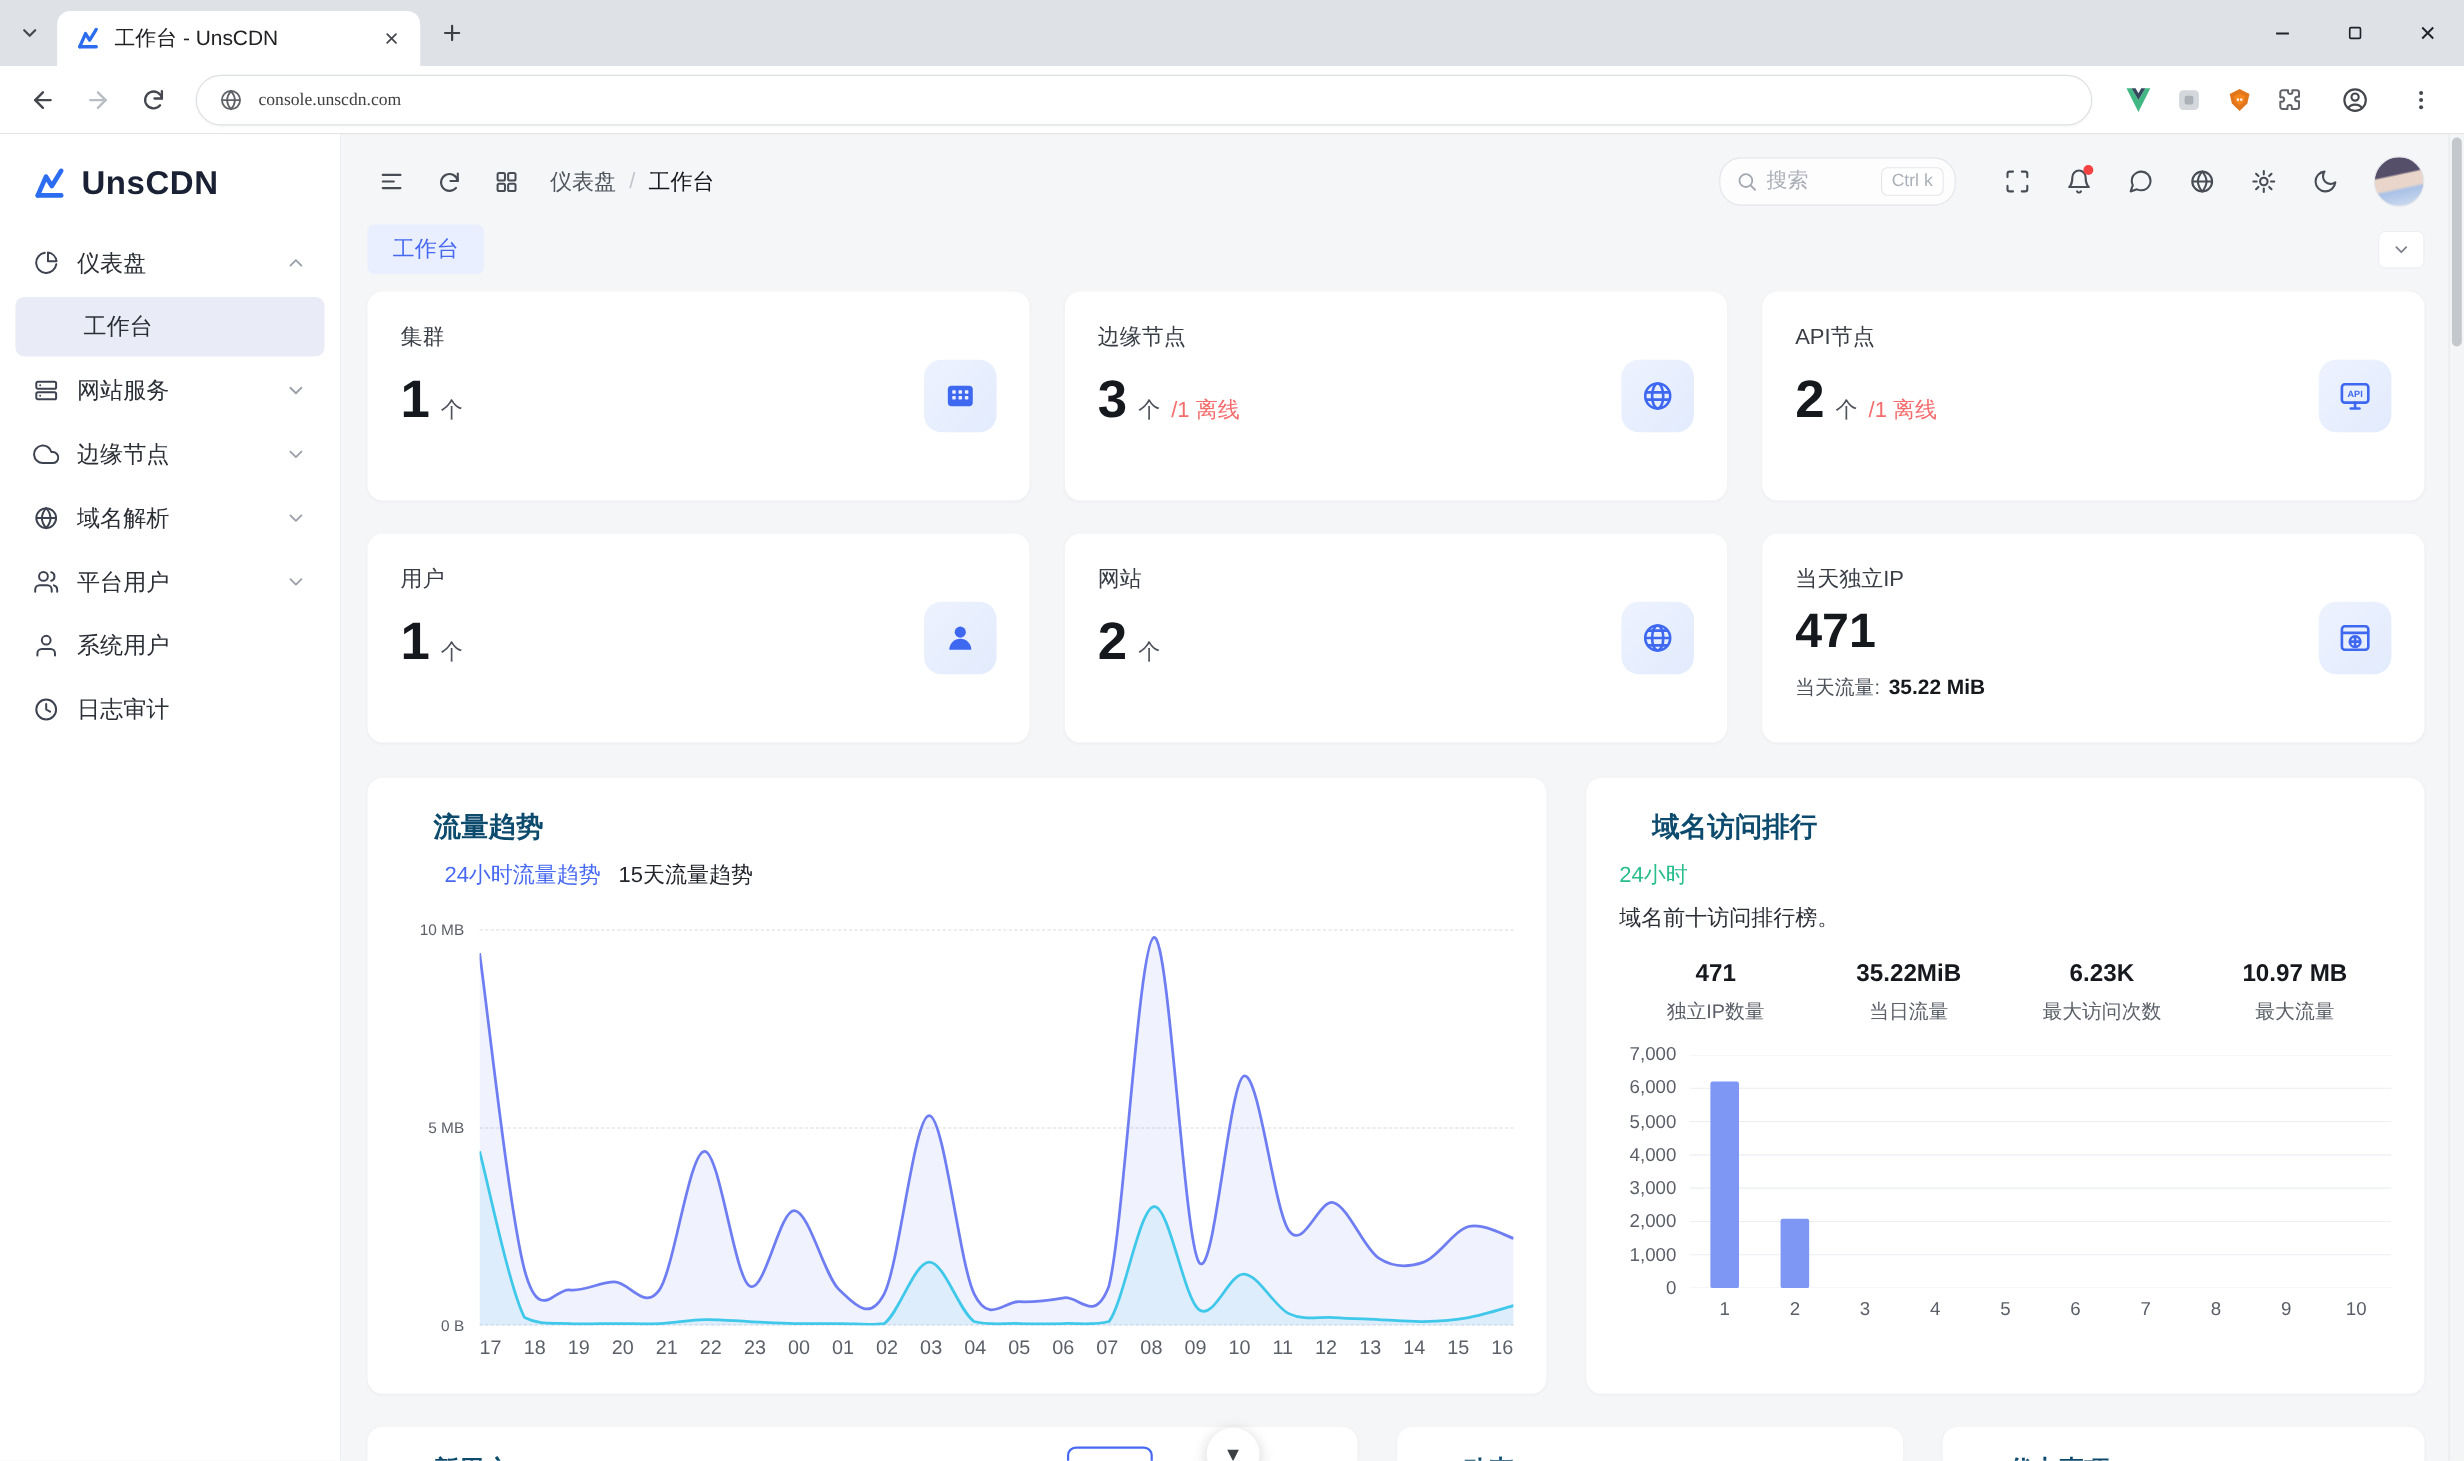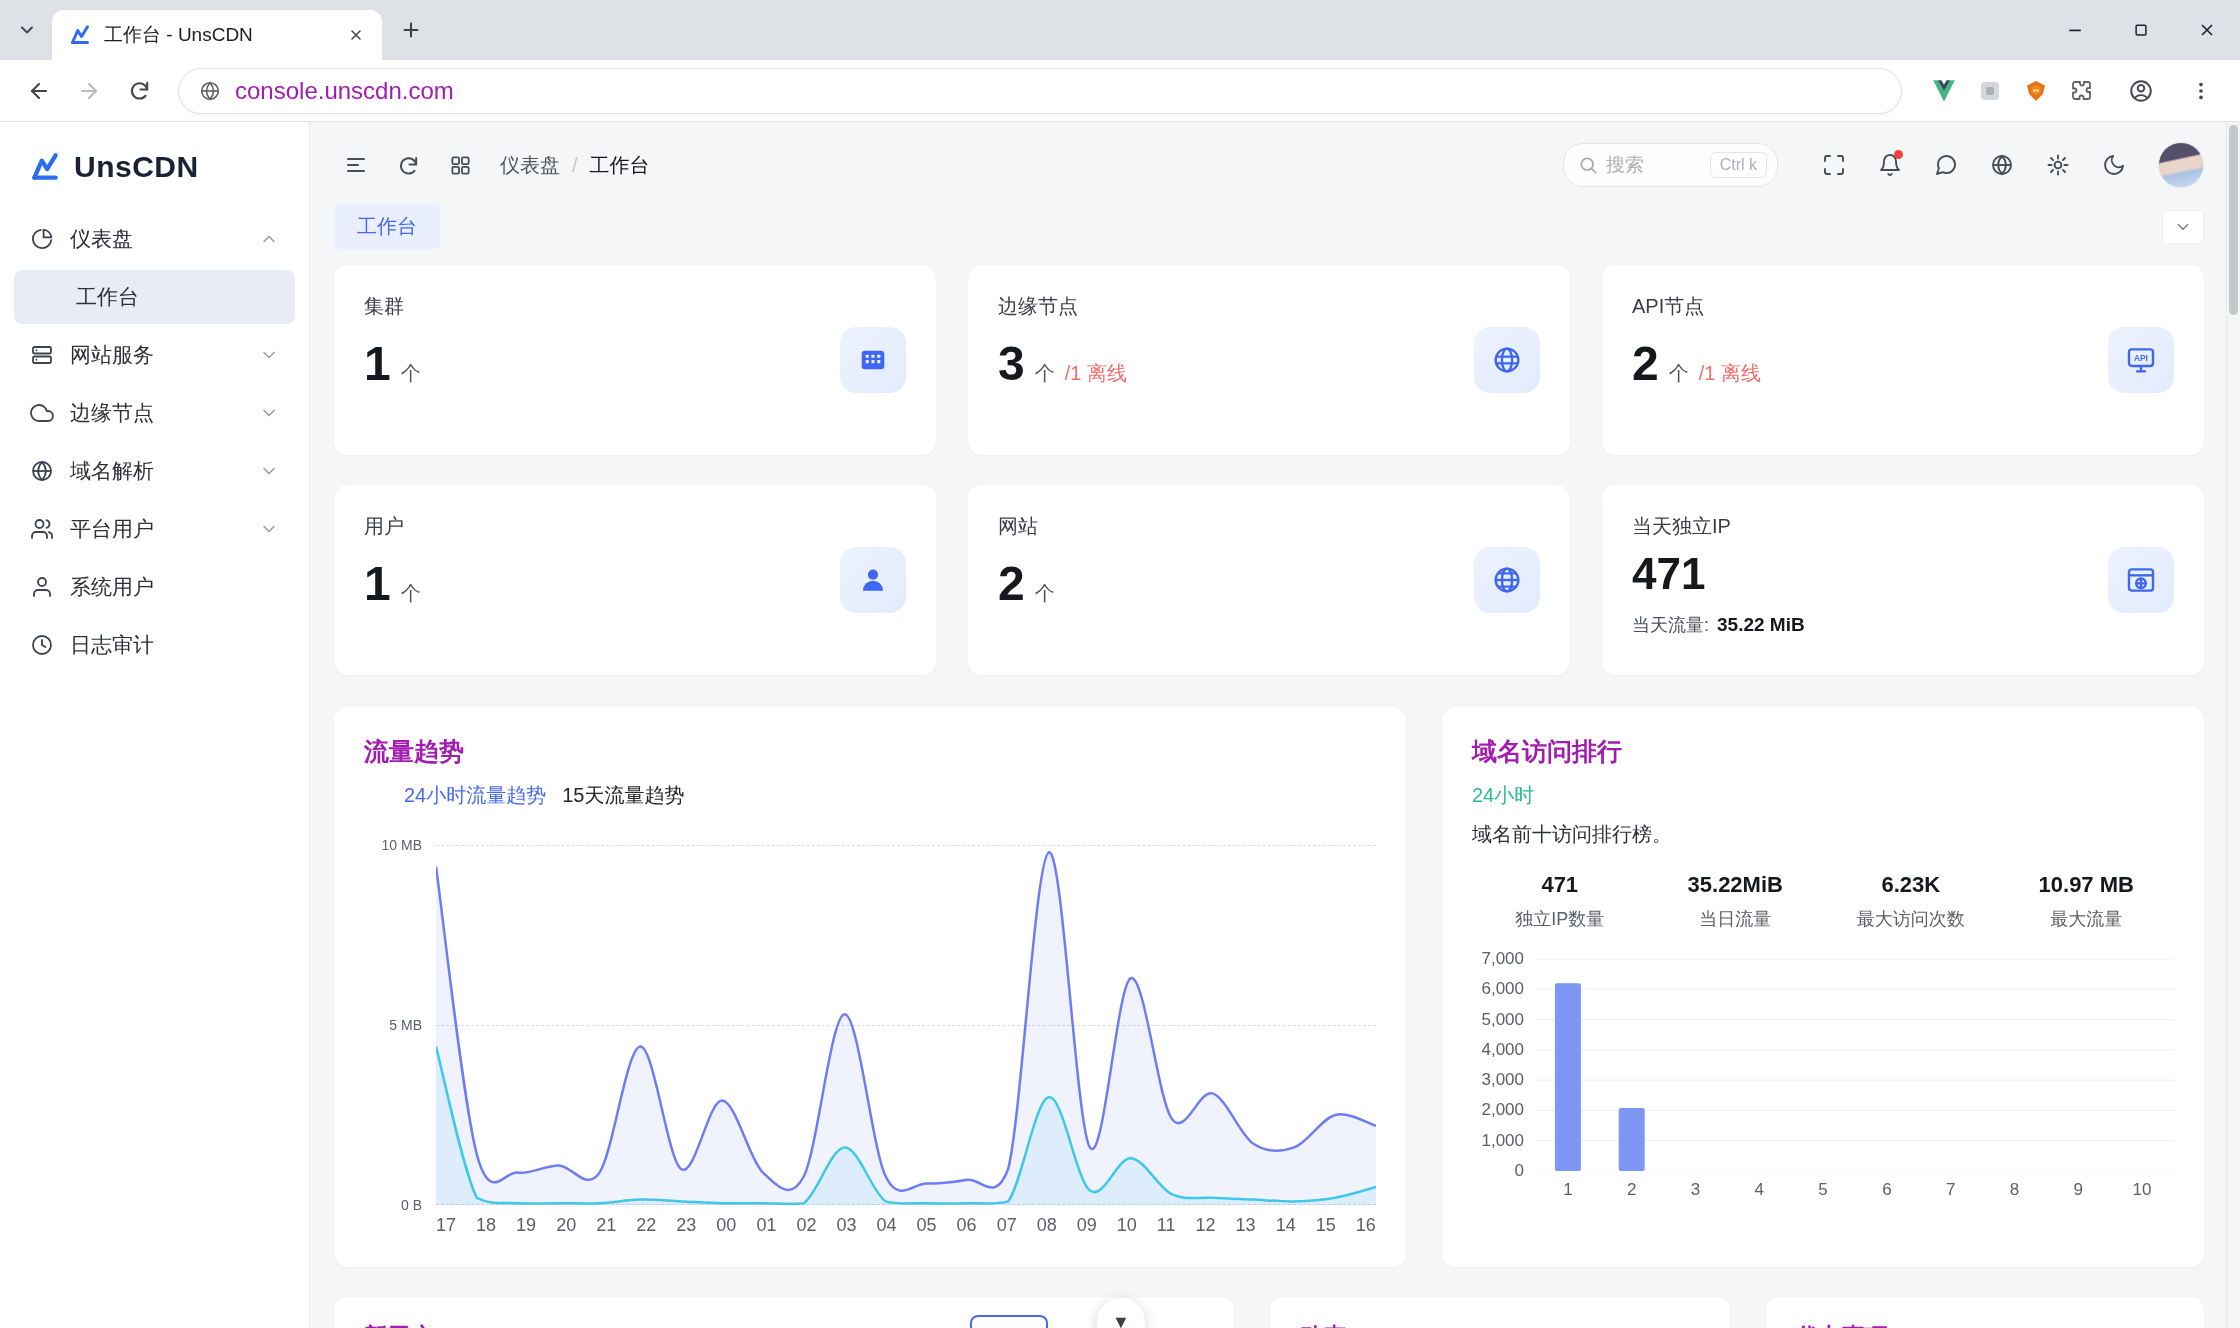--- a/index.html
+++ b/index.html
@@ -20,21 +20,21 @@
   .btab-title { font-size: 19px; color: #202124; flex: 1; white-space: nowrap; overflow: hidden; }
   .btab-close { width: 28px; height: 28px; border-radius: 50%; display: flex; align-items: center; justify-content: center; color: #44484e; }
   .newtab-btn { align-self: center; width: 38px; height: 38px; border-radius: 50%; display: flex; align-items: center; justify-content: center; color: #3c4043; margin-left: 10px; }
   .win-controls { margin-left: auto; display: flex; height: 60px; }
   .win-btn { width: 66px; height: 60px; display: flex; align-items: center; justify-content: center; color: #1f2329; }
 
   .toolbar { height: 62px; background: #fff; display: flex; align-items: center; padding: 0 16px; gap: 4px; border-bottom: 1px solid #e0e2e6; }
   .nav-btn { width: 46px; height: 46px; border-radius: 50%; display: flex; align-items: center; justify-content: center; color: #44484e; }
   .nav-btn.disabled { color: #b9bdc4; }
   .omnibox { flex: 1; height: 46px; border: 1px solid #dcdfe4; border-radius: 24px; display: flex; align-items: center; padding: 0 20px; gap: 14px; margin: 0 12px; background: #fff; box-shadow: 0 1px 3px rgba(0,0,0,.05); color: #5f6368; }
-  .omnibox input { border: none; outline: none; font-size: 24px; color: #a21caf; flex: 1; background: transparent; font-family: Liberation Sans, sans-serif; }
+  .omnibox input { border: none; outline: none; font-size: 16px; color: #404040; flex: 1; background: transparent; font-family: Liberation Serif, serif; }
   .ext-icons { display: flex; align-items: center; gap: 18px; padding: 0 12px; }
   .ext-icons > * { width: 28px; height: 28px; display: flex; align-items: center; justify-content: center; }
   .toolbar-right { display: flex; align-items: center; gap: 14px; padding-left: 6px; color: #44484e; }
 
   
   .app { display: flex; height: 1206px; }
   .sidebar { width: 310px; background: #fff; border-right: 1px solid #eceef2; padding: 0 14px; flex: none; }
   .logo-row { display: flex; align-items: flex-start; gap: 12px; padding: 28px 14px 26px; }
   .logo-text { font-size: 30px; font-weight: bold; color: #1b2134; letter-spacing: .5px; }
   .menu-item { display: flex; align-items: center; gap: 16px; height: 58px; padding: 0 16px; border-radius: 8px; color: #2b2f36; font-size: 21px; cursor: default; }
@@ -75,21 +75,21 @@
   .stat-icon { position: absolute; right: 30px; top: 50%; transform: translateY(-50%); width: 66px; height: 66px; border-radius: 16px;
     background: linear-gradient(135deg, #edf2fe, #e2ebfd); display: flex; align-items: center; justify-content: center; color: #3e68f0; }
   .stat-sub { margin-top: 15px; font-size: 18px; color: #4c515a; display: flex; gap: 8px; align-items: baseline; }
   .stat-sub b { font-size: 19px; color: #15181d; }
 
   
   .charts-row { display: flex; gap: 36px; margin: 32px 36px 0 24px; }
   .chart-card { background: #fff; border-radius: 14px; padding: 28px 30px; height: 560px; box-shadow: 0 1px 3px rgba(28,35,56,.04); }
   .traffic-card { width: 1072px; flex: none; }
   .ranking-card { flex: 1; min-width: 0; }
-  .card-title { font-size: 25px; font-weight: bold; color: #a21caf; }
+  .card-title { font-size: 25px; font-weight: bold; color: #0c4a6e; margin-left: 30px; }
   .traffic-tabs { margin-top: 14px; font-size: 20px; display: flex; gap: 16px; }
   .ttab { color: #23262d; }
   .ttab.active { color: #4769f2; margin-left: 40px; }
 
   .area-wrap { display: flex; margin-top: 36px; }
   .area-ylabels { width: 72px; position: relative; height: 360px; flex: none; }
   .area-ylabels span { position: absolute; right: 14px; transform: translateY(-50%); font-size: 14px; color: #5a5f68; white-space: nowrap; }
   .area-col { flex: 1; min-width: 0; }
   .area-plot { height: 360px; position: relative; }
   .area-plot svg { position: absolute; inset: 0; }

